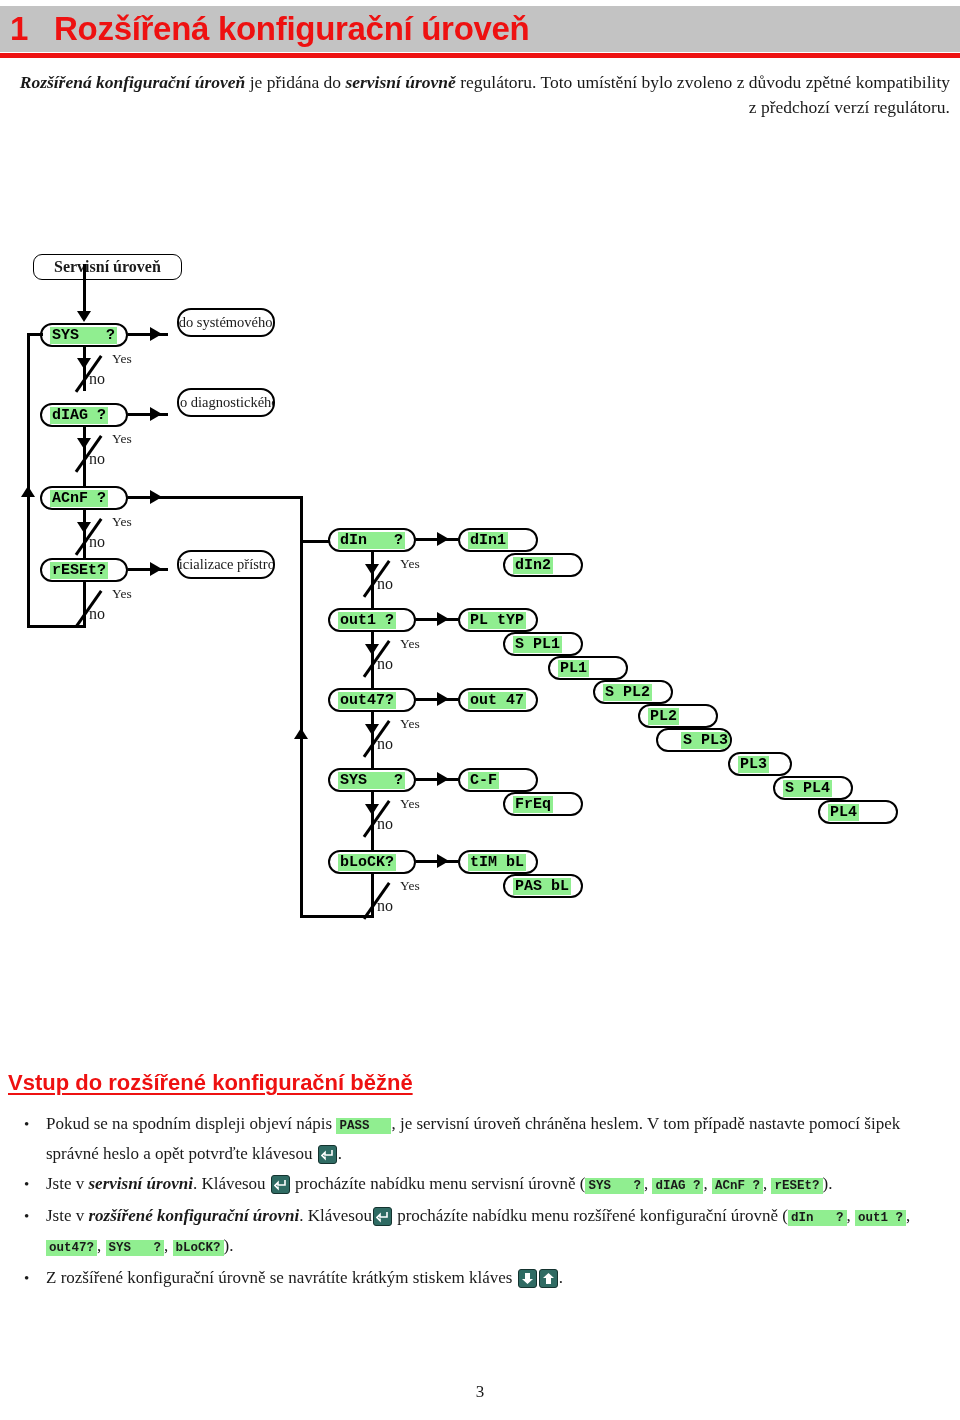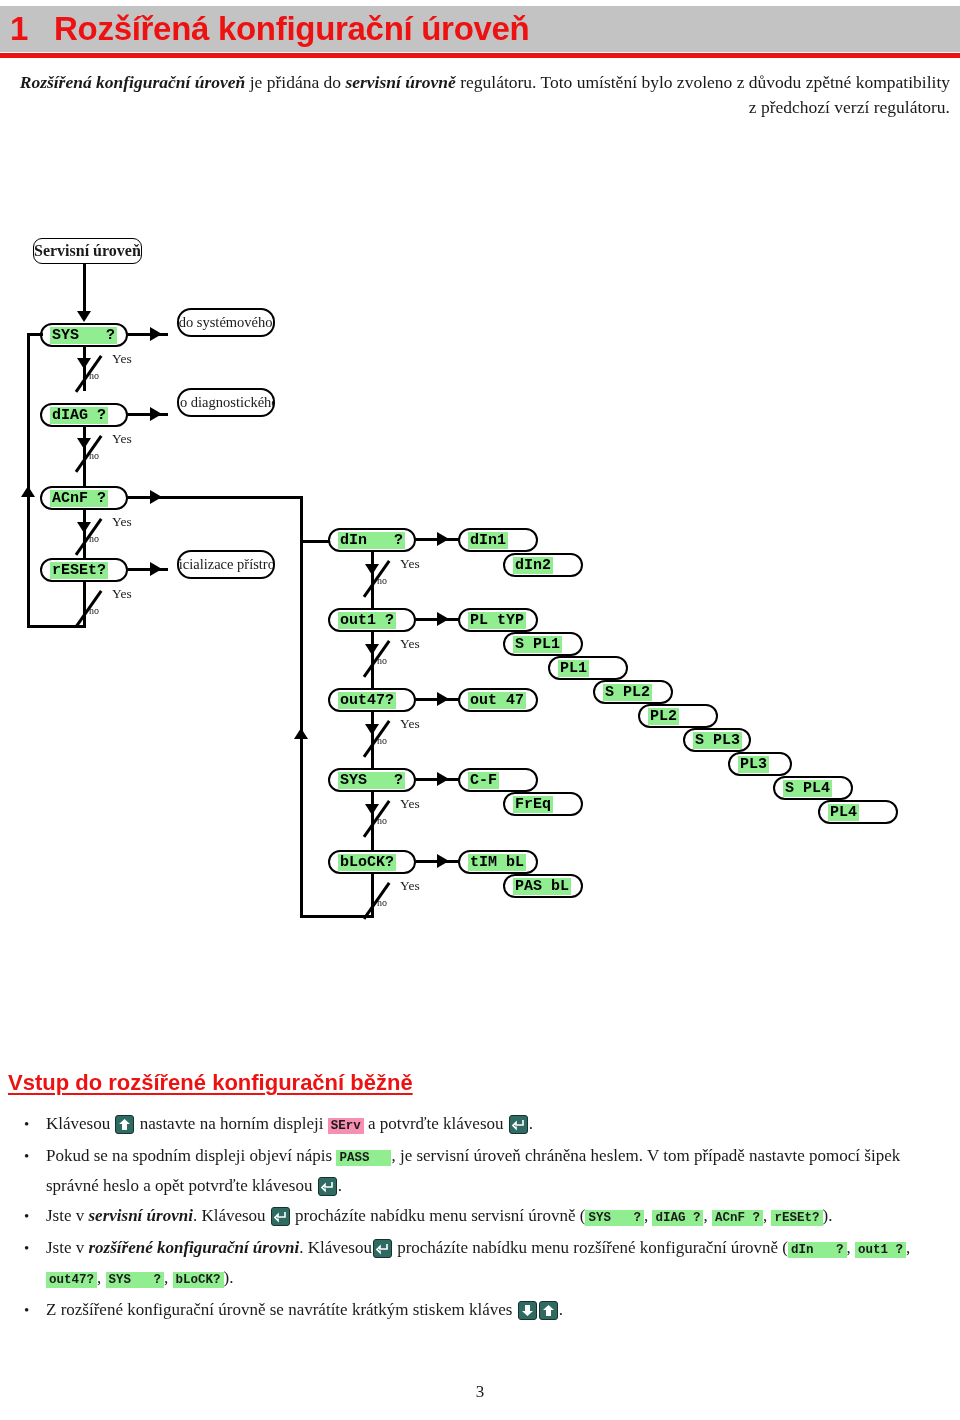--- a/index.html
+++ b/index.html
@@ -58,23 +58,23 @@
     white-space:pre;
   }
   
   .node.prose{
     border-radius:14px; height:auto; padding:4px 6px;
     align-items:center; justify-content:center;
     font-size:14.5px; line-height:17px; text-align:center;
     font-family:"Liberation Serif", serif; font-weight:normal;
   }
   .node.start{
-    height:26px; padding:0 0; font-size:16px; font-weight:bold;
+    height:26px; padding:0 20px; font-size:16px; font-weight:bold;
     border-width:1.5px; border-radius:9px;
-    justify-content:center; font-family:"Liberation Serif", serif;
+    justify-content:center; font-family:"Liberation Serif", serif;margin-top:16px;
   }
 
   
   .hline{ position:absolute; background:#000; height:3px; }
   .vline{ position:absolute; background:#000; width:3px; }
   .arrow-d{ position:absolute; width:0;height:0;
     border-left:7px solid transparent; border-right:7px solid transparent;
     border-top:11px solid #000; }
   .arrow-u{ position:absolute; width:0;height:0;
     border-left:7px solid transparent; border-right:7px solid transparent;
@@ -88,21 +88,21 @@
   .branch .slash{
     position:absolute; left:10px; top:2px; width:2.5px; height:44px;
     background:#000; transform:rotate(35deg); transform-origin:top left;
   }
   .branch .yes{
     position:absolute; left:22px; top:-2px;
     font-size:13.5px; font-family:"Liberation Serif", serif;
   }
   .branch .no{
     position:absolute; left:-1px; top:17px;
-    font-size:10px; font-family:"Liberation Serif", serif;
+    font-size:16px; font-family:"Liberation Serif", serif;
   }
 
   
   .sec-head{
     position:absolute; left:8px; top:1070px;
     font-family:"Liberation Sans", sans-serif;
     font-weight:bold; font-size:22px; color:#ee1111;
     text-decoration:underline; text-underline-offset:3px;
   }
 
@@ -267,21 +267,21 @@
   </div>
   <div class="node" style="left:548px; top:428px; width:80px;">
     <span class="mono">PL1</span>
   </div>
   <div class="node" style="left:593px; top:452px; width:80px;">
     <span class="mono">S PL2</span>
   </div>
   <div class="node" style="left:638px; top:476px; width:80px;">
     <span class="mono">PL2</span>
   </div>
-  <div class="node" style="left:683px; top:500px; width:68px;">
+  <div class="node" style="left:656px; top:500px; width:76px;justify-content:flex-end;">
     <span class="mono">S PL3</span>
   </div>
   <div class="node" style="left:728px; top:524px; width:64px;">
     <span class="mono">PL3</span>
   </div>
   <div class="node" style="left:773px; top:548px; width:80px;">
     <span class="mono">S PL4</span>
   </div>
   <div class="node" style="left:818px; top:572px; width:80px;">
     <span class="mono">PL4</span>
@@ -354,32 +354,20 @@
   <div class="hline" style="left:300px; top:687px; width:74px;"></div>
   <div class="vline" style="left:300px; top:312px; height:378px;"></div>
   <div class="arrow-u" style="left:294px; top:500px;"></div>
 </div>
 
 <div class="sec-head">Vstup do rozšířené konfigurační běžně</div>
 
 <div class="bullets">
 
 
-  <div class="bullet">
-    <span>Klávesou</span>
-    <span class="key"><svg width="13" height="13" viewBox="0 0 13 13">
-          <polygon points="6.5,1 12,6 9,6 9,12 4,12 4,6 1,6" fill="#ffffff"></polygon>
-        </svg></span>
-    <span>nastavte na horním displeji</span>
-    <span class="kmono pink">SErv</span>
-    <span>a potvrďte klávesou</span>
-    <span class="key"><svg width="13" height="13" viewBox="0 0 13 13">
-          <path d="M11 2 L11 7 L4 7 L4 4.5 L1 7.5 L4 10.5 L4 8.5" fill="none" stroke="#ffffff" stroke-width="1.6"></path>
-        </svg></span><span>.</span>
-  </div>
 
   <div class="bullet">
     <span>Pokud se na spodním displeji objeví nápis</span>
     <span class="kmono wide">PASS</span><span>, je servisní úroveň chráněna heslem. V tom případě nastavte pomocí šipek správné heslo a opět potvrďte klávesou</span>
     <span class="key"><svg width="13" height="13" viewBox="0 0 13 13">
           <path d="M11 2 L11 7 L4 7 L4 4.5 L1 7.5 L4 10.5 L4 8.5" fill="none" stroke="#ffffff" stroke-width="1.6"></path>
         </svg></span><span>.</span>
   </div>
 
   <div class="bullet">

